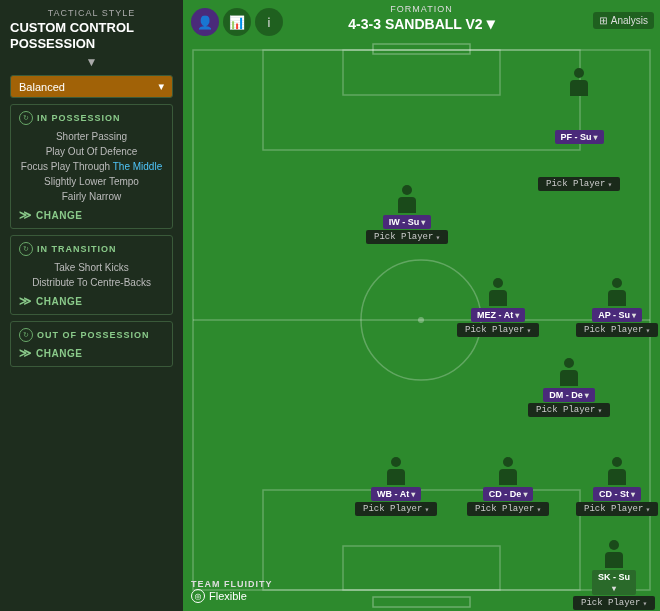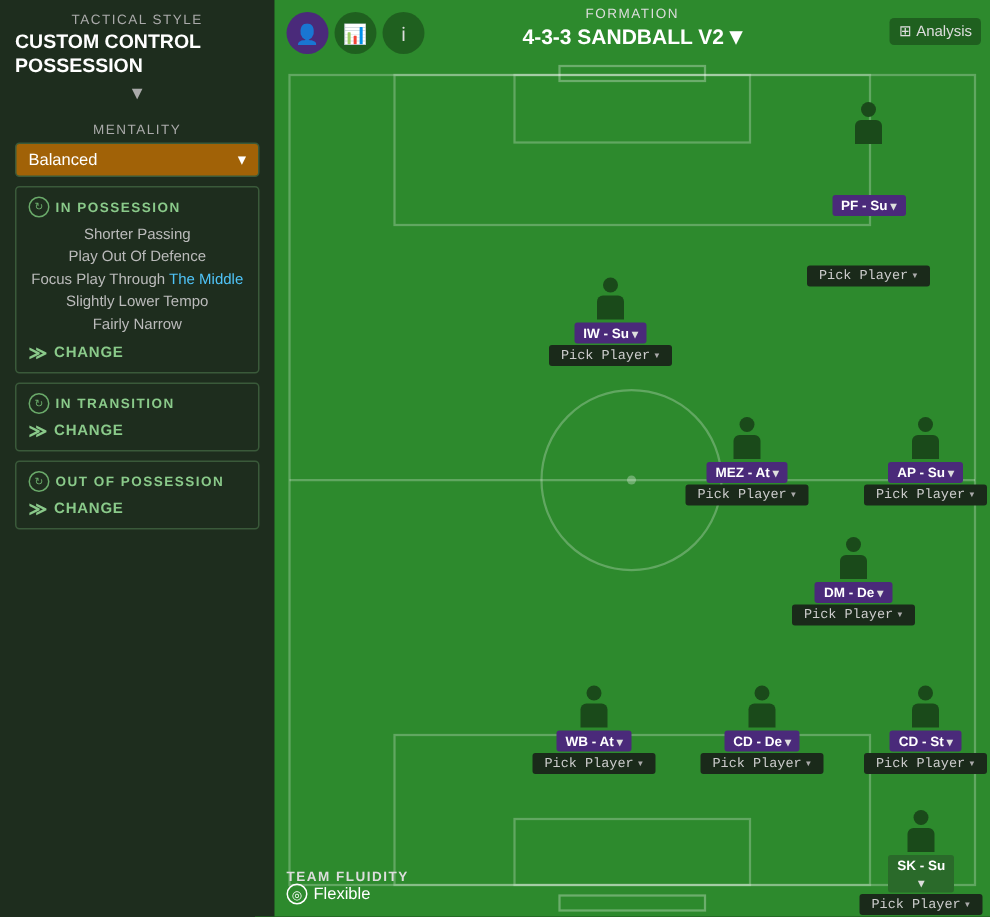--- a/index.html
+++ b/index.html
@@ -355,21 +355,20 @@
 <body>
 
 <div class="left-panel">
   <div class="tactical-style-label">TACTICAL STYLE</div>
   <div class="tactical-style-title">
     <span>CUSTOM CONTROL</span><br>
     <span>POSSESSION</span>
   </div>
   <div class="chevron-down">▼</div>
 
-  <div class="section-label">MENTALITY</div>
   <div class="mentality-select">
     <span>Balanced</span>
     <span>▾</span>
   </div>
 
   <div class="panel-section">
     <div class="panel-section-header">
       <div class="section-icon">↻</div>
       <div class="section-title">IN POSSESSION</div>
     </div>
@@ -383,20 +382,24 @@
     <div class="change-btn">
       <span>CHANGE</span>
     </div>
   </div>
 
   <div class="panel-section">
     <div class="panel-section-header">
       <div class="section-icon">↻</div>
       <div class="section-title">IN TRANSITION</div>
     </div>
+    <div class="section-items">
+      <div>Take Short Kicks</div>
+      <div>Distribute To Centre-Backs</div>
+    </div>
     <div class="change-btn">
       <span>CHANGE</span>
     </div>
   </div>
 
   <div class="panel-section">
     <div class="panel-section-header">
       <div class="section-icon">↻</div>
       <div class="section-title">OUT OF POSSESSION</div>
     </div>

